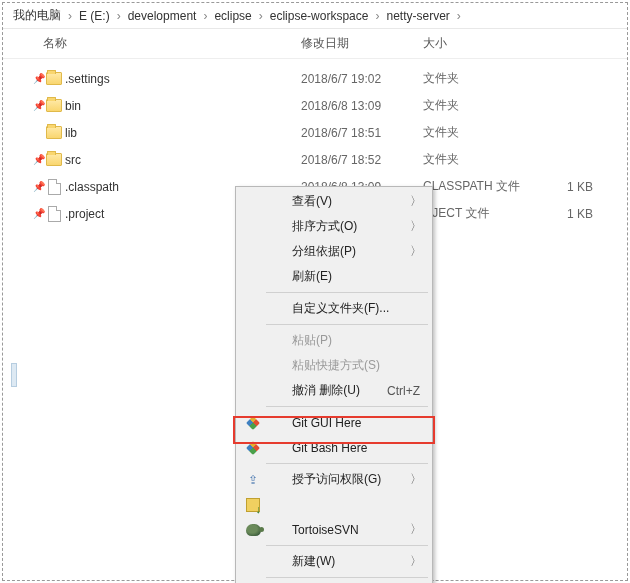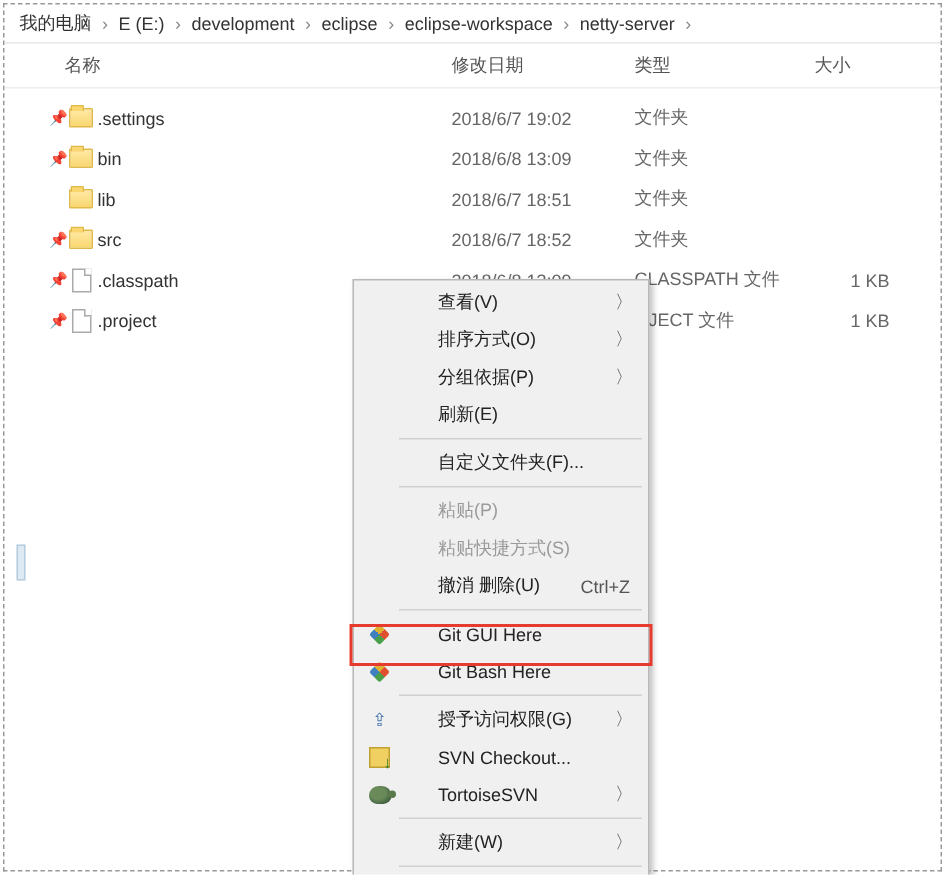--- a/index.html
+++ b/index.html
@@ -60,21 +60,20 @@
     <span class="chev">›</span>
     <span class="crumb">eclipse-workspace</span>
     <span class="chev">›</span>
     <span class="crumb">netty-server</span>
     <span class="chev">›</span>
   </div>
 
   <div class="headers">
     <div class="col-name">名称</div>
     <div class="col-date">修改日期</div>
-    <div class="col-type">类型</div>
     <div class="col-size">大小</div>
   </div>
 
   <div class="filelist" id="filelist">
       <div class="row pinned">
         <span class="pin">📌</span>
         <span class="icon-cell">
           <span class="folder-icon"></span>
         </span>
         <span class="fname">.settings</span>
@@ -191,21 +190,20 @@
     <div class="menu-sep"></div>
     <div class="menu-item">
       <span class="mi-icon" style="color:#4a78b0;">⇪</span>
         <span class="mi-label">授予访问权限(G)</span>
         <span class="mi-sub">〉</span>
     </div>
     <div class="menu-item">
       <span class="mi-icon">
           <span class="svn-co-icon"></span>
         </span>
-        <span class="mi-label">SVN Checkout...</span>
     </div>
     <div class="menu-item">
       <span class="mi-icon">
           <span class="tortoise-icon"></span>
         </span>
         <span class="mi-label">TortoiseSVN</span>
         <span class="mi-sub">〉</span>
     </div>
     <div class="menu-sep"></div>
     <div class="menu-item">

